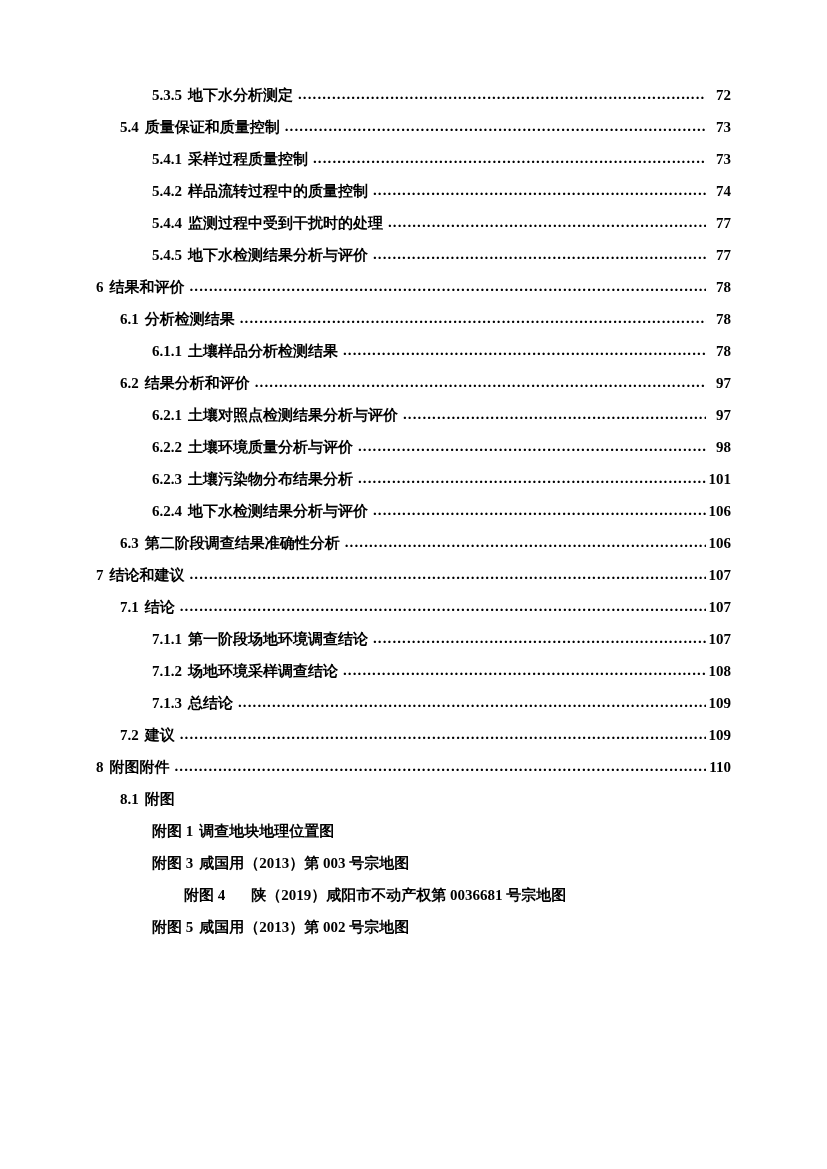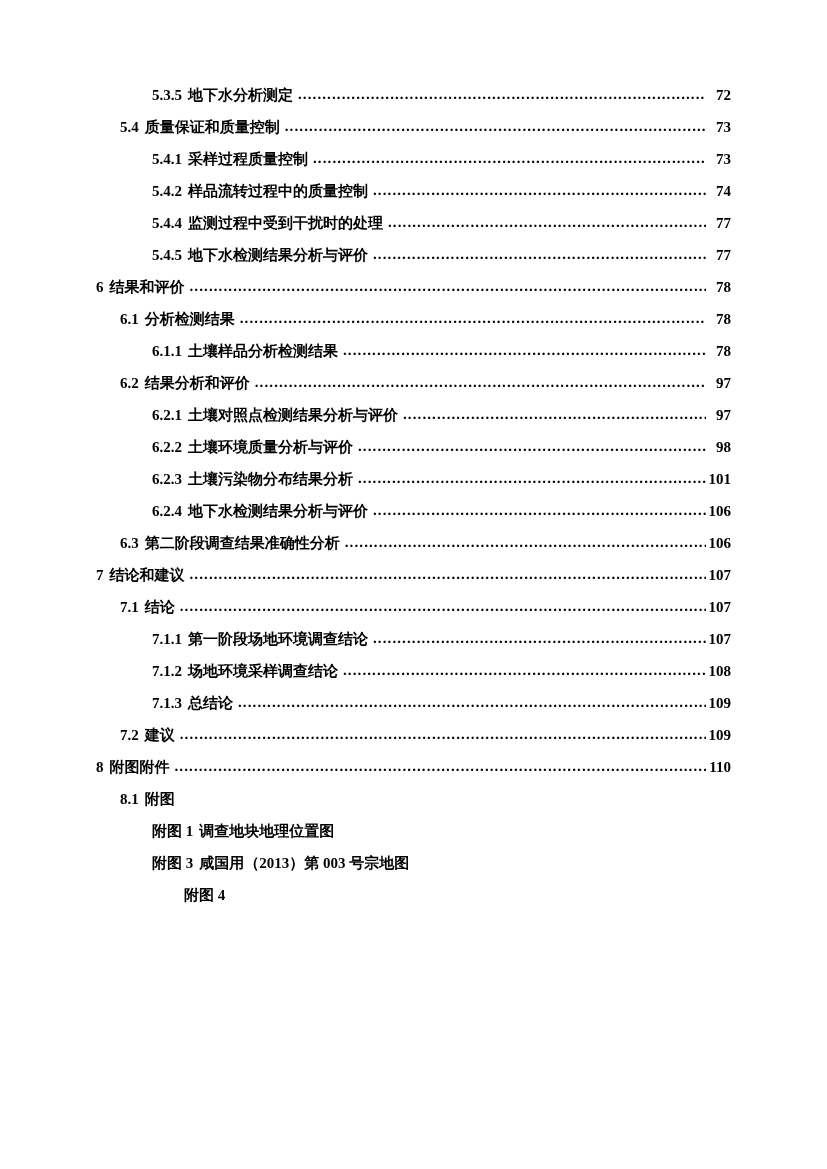--- a/index.html
+++ b/index.html
@@ -221,17 +221,24 @@
         <span class="pg"></span>
       </div>
       <div class="toc-row lvl3 nodots">
         <span class="num">附图 3</span>
         <span class="title">咸国用（2013）第 003 号宗地图</span>
         <span class="dots"></span>
         <span class="pg"></span>
       </div>
       <div class="toc-row lvl4 nodots">
         <span class="num">附图 4</span>
+        <span class="title">陕（2019）咸阳市不动产权第 0036681 号宗地图</span>
+        <span class="dots"></span>
+        <span class="pg"></span>
+      </div>
+      <div class="toc-row lvl3 nodots">
+        <span class="num">附图 5</span>
+        <span class="title">咸国用（2013）第 002 号宗地图</span>
         <span class="dots"></span>
         <span class="pg"></span>
       </div>
     </div>
 </div>
 
 </body></html>

